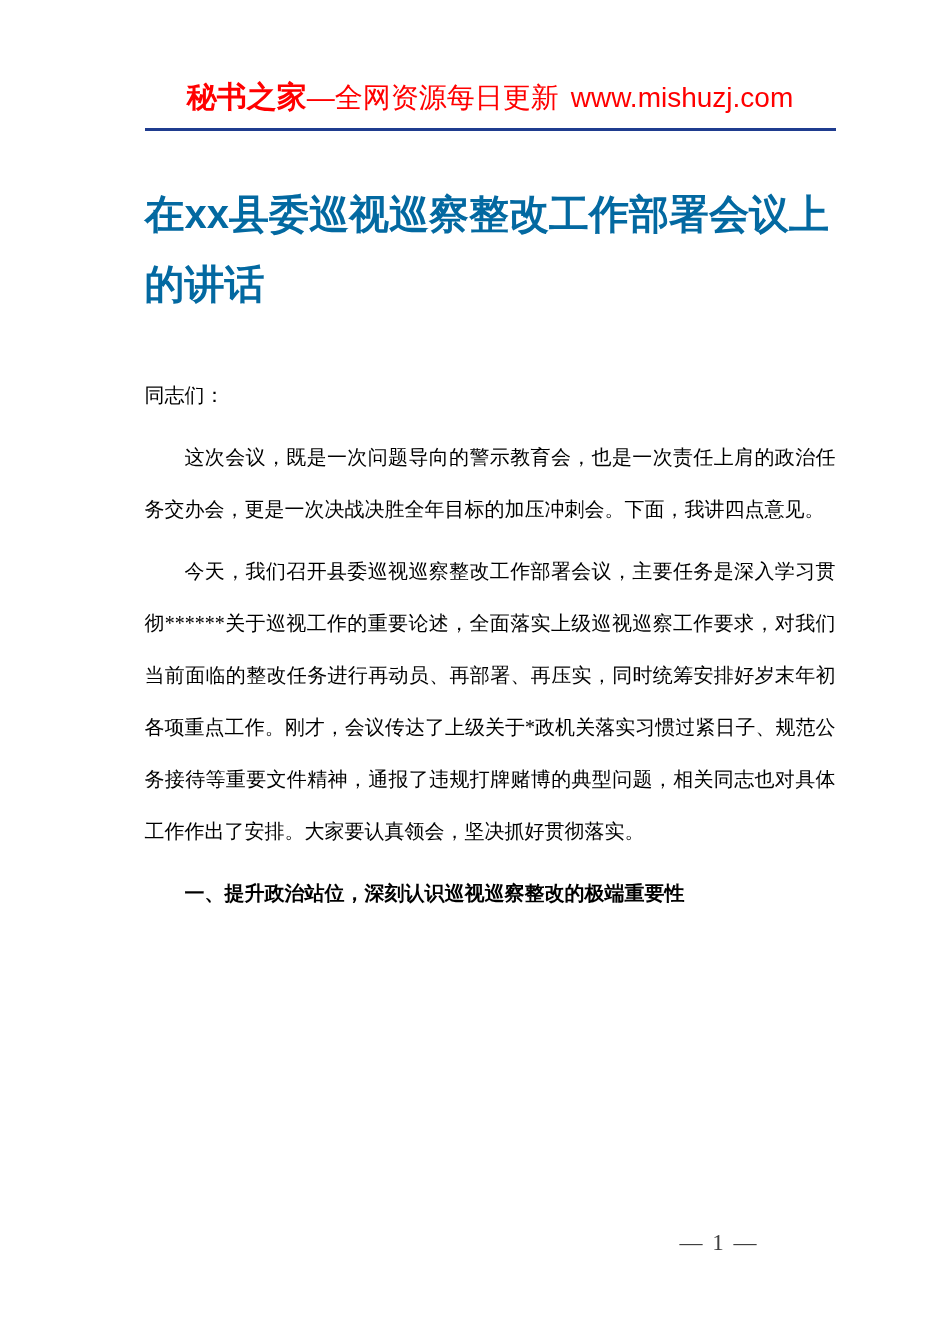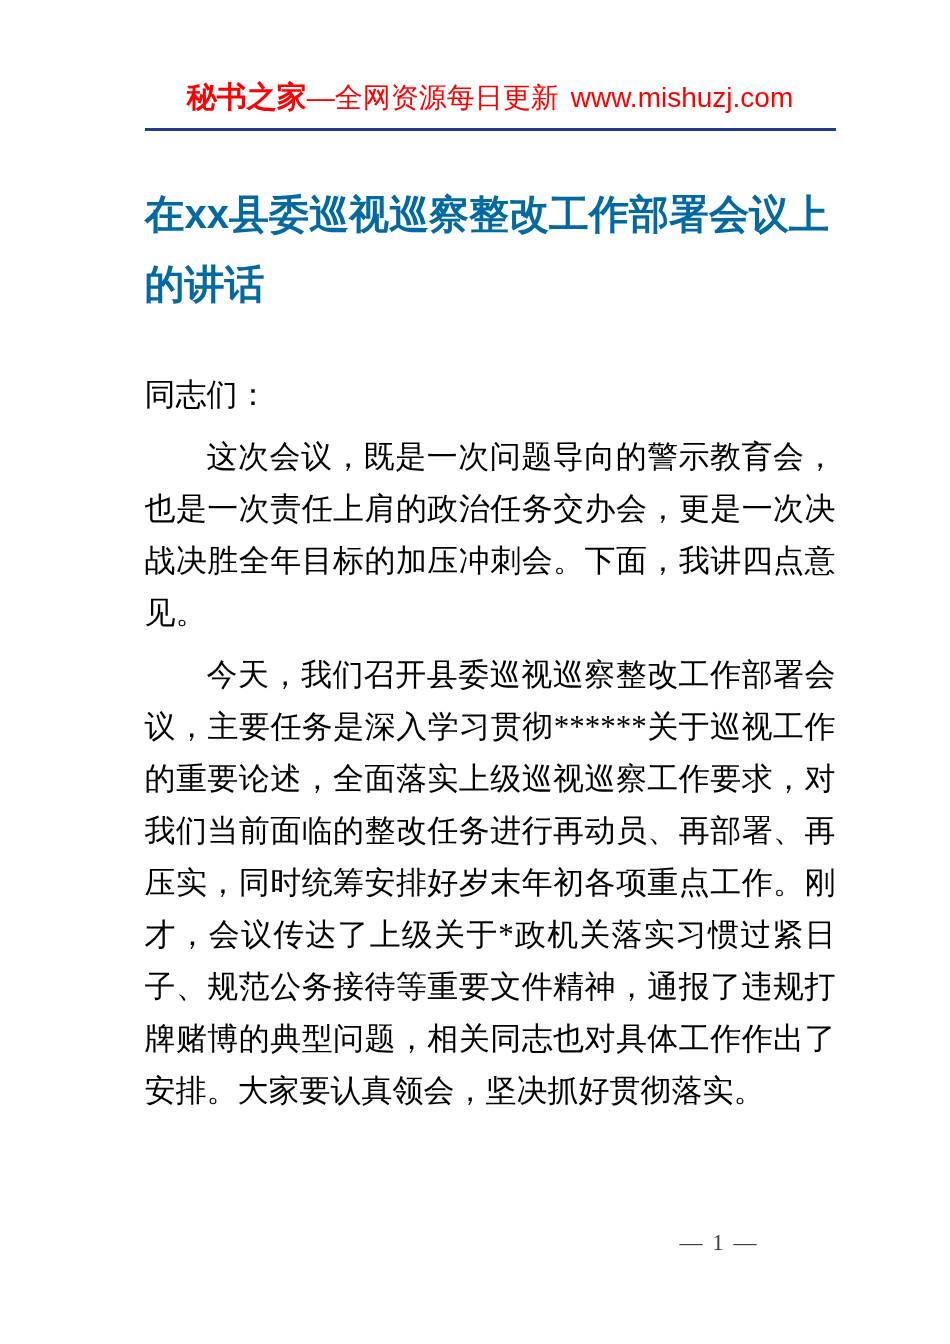--- a/index.html
+++ b/index.html
@@ -49,21 +49,21 @@
     margin: 48px auto 0;
     font-family: "Liberation Sans", sans-serif;
     font-weight: bold;
     font-size: 40px;
     line-height: 70px;
     text-align: left;
     color: #0369a1;
   }
   .doc-body {
     margin-top: 50px;
-    font-size: 31px;
+    font-size: 20px;
     line-height: 52px;
     text-align: justify;
     text-justify: inter-ideograph;
   }
   .doc-body p {
     margin: 10px 0 0 0;
   }
   .salutation {
     text-indent: 0;
   }
@@ -96,18 +96,19 @@
     </div>
 
     <div class="header-rule"></div>
 
     <h1 class="doc-title">在xx县委巡视巡察整改工作部署会议上的讲话</h1>
 
     <div class="doc-body">
       <p class="salutation">同志们：</p>
       <p class="para">这次会议，既是一次问题导向的警示教育会，也是一次责任上肩的政治任务交办会，更是一次决战决胜全年目标的加压冲刺会。下面，我讲四点意见。</p>
       <p class="para">今天，我们召开县委巡视巡察整改工作部署会议，主要任务是深入学习贯彻******关于巡视工作的重要论述，全面落实上级巡视巡察工作要求，对我们当前面临的整改任务进行再动员、再部署、再压实，同时统筹安排好岁末年初各项重点工作。刚才，会议传达了上级关于*政机关落实习惯过紧日子、规范公务接待等重要文件精神，通报了违规打牌赌博的典型问题，相关同志也对具体工作作出了安排。大家要认真领会，坚决抓好贯彻落实。</p>
+      <p class="para section-heading">一、提升政治站位，深刻认识巡视巡察整改的极端重要性</p>
     </div>
 
   </div>
 
   <div class="page-number">— 1 —</div>
 </div>
 
 </body></html>

